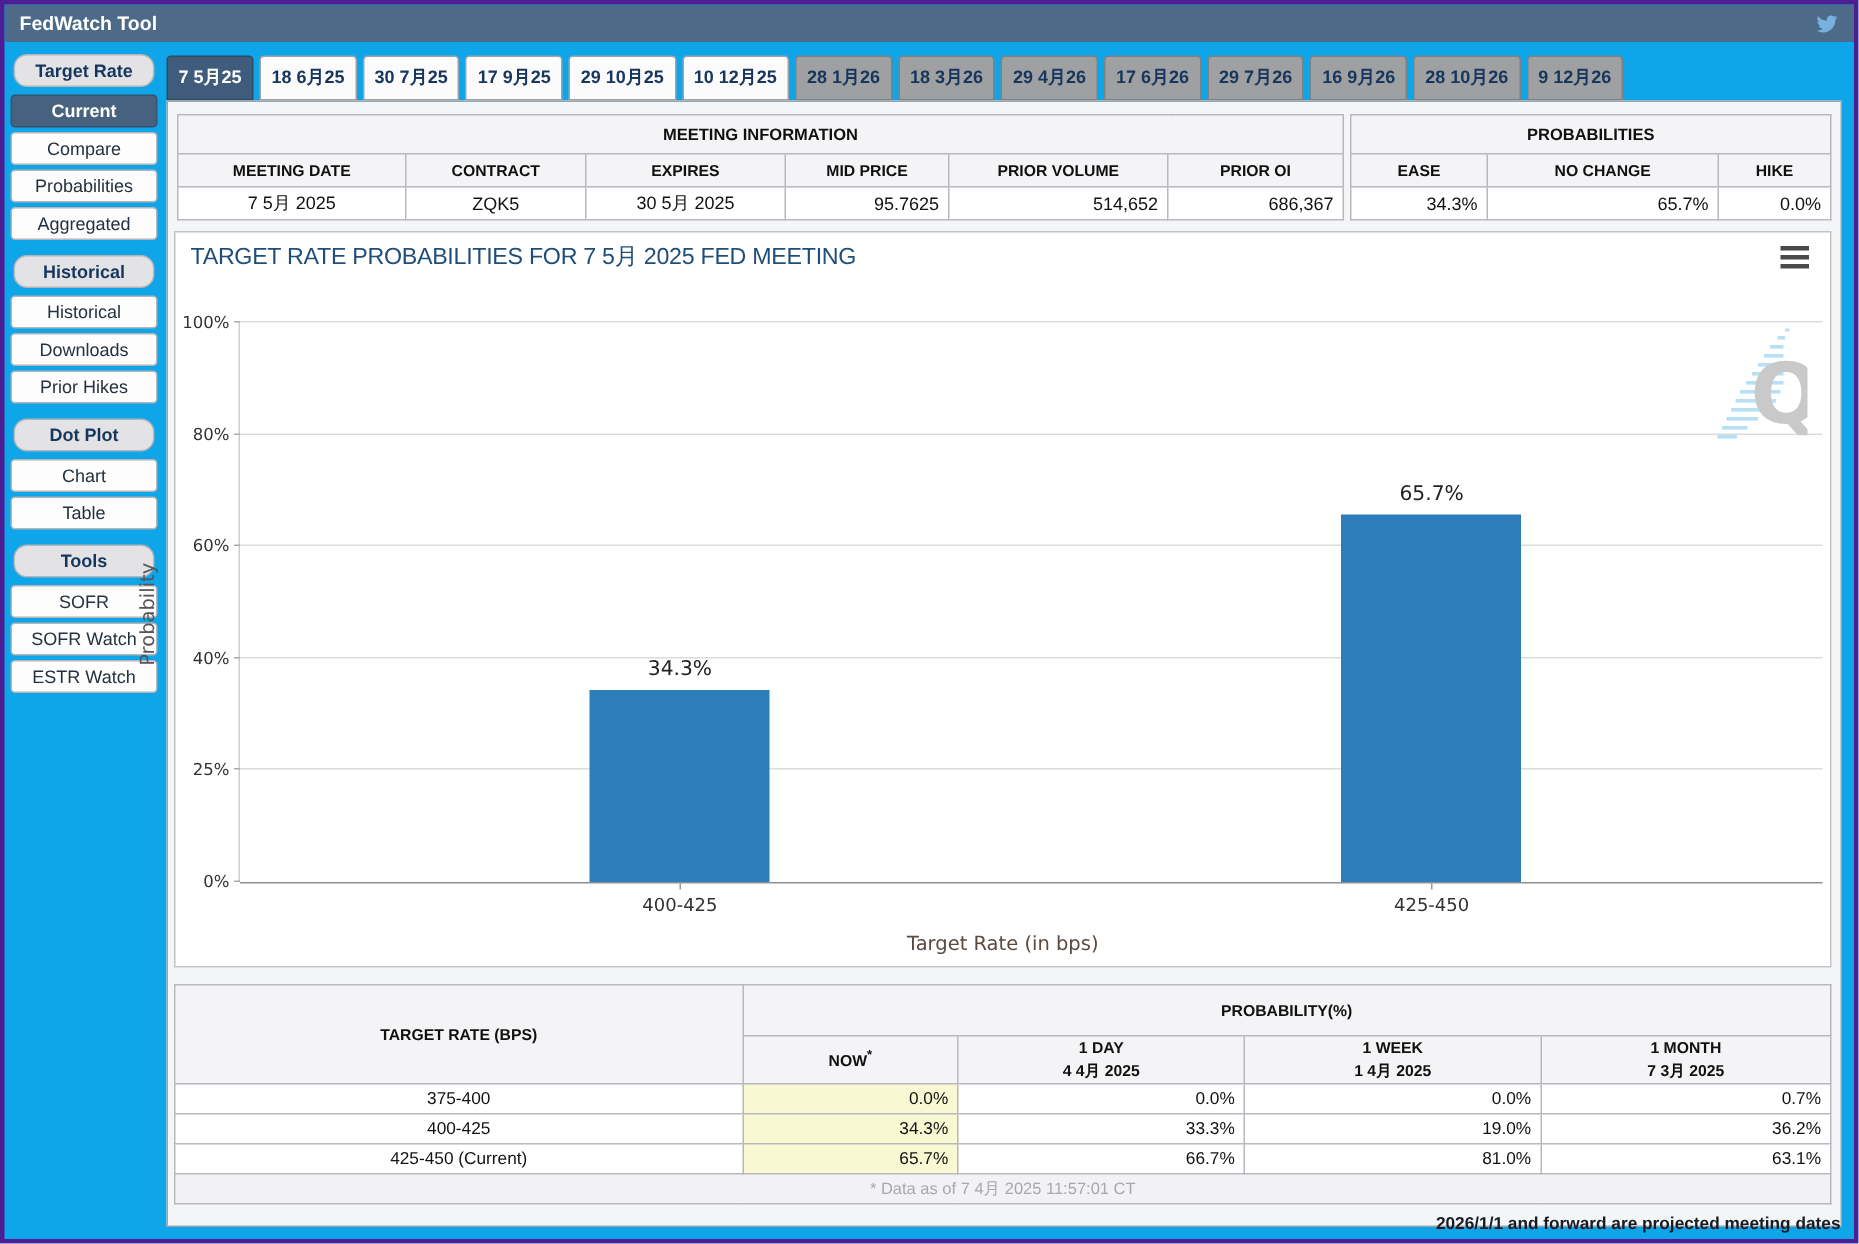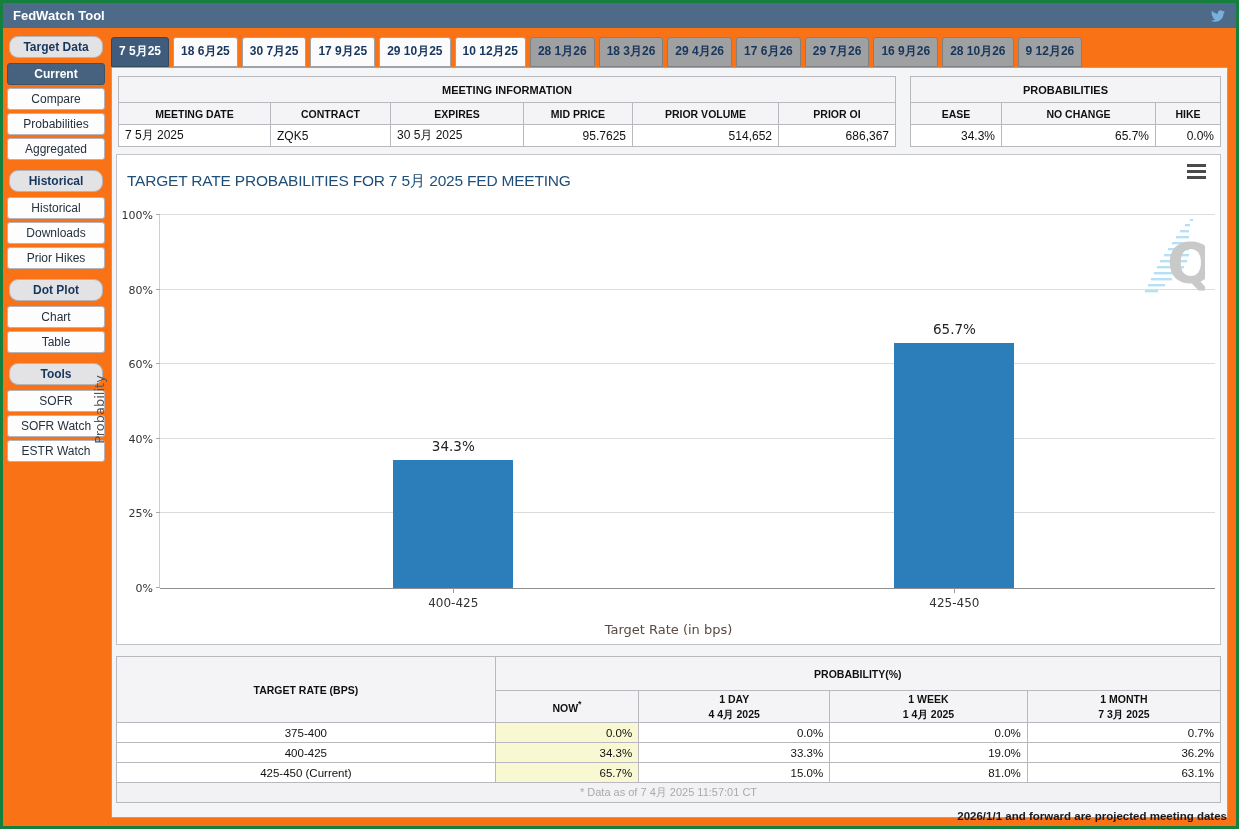--- a/index.html
+++ b/index.html
@@ -1,20 +1,20 @@
 <!DOCTYPE html>
 <html><head>
 <meta charset="utf-8">
 <style>
   * { box-sizing: border-box; margin: 0; padding: 0; }
   html,body { background:#dfe1e4; }
   body { font-family:"Liberation Sans", sans-serif; }
   .frame {
     position:relative; width:1239px; height:829px;
-    border:3px solid #15803d; background:#f97316; overflow:hidden;
+    border:3px solid #4c1d95; background:#0ea5e9; overflow:hidden;
   }
   
   .titlebar {
     height:25px; background:#4e6a89; color:#fff;
     display:flex; align-items:center; padding:0 10px;
     font-size:13px; font-weight:bold;
   }
   .titlebar .spacer { flex:1; }
   .tw-icon { width:16px; height:14px; cursor:pointer; }
   
@@ -44,44 +44,44 @@
     border-radius:3px 3px 0 0; white-space:nowrap; cursor:pointer;
   }
   .tab.selected { background:#3f5c7c; border-color:#32495f; color:#fff; }
   .tab.far { background:#9fa0a2; border-color:#7e8084; color:#17365d; }
   
   .content {
     position:absolute; left:108px; top:64px; right:8px; bottom:8px;
     background:#f4f5f6; border:1px solid #a0a4a9;
   }
   
-  .top-tables { display:flex; margin:8px 6px 0 6px; gap:14px; }
+  .top-tables { display:flex; margin:8px 6px 0 6px; gap:4px; }
   table { border-collapse:collapse; }
   .itable { background:#fff; }
   .itable th, .itable td { border:1px solid #b8b8be; }
   .itable .ttl {
     background:#f4f4f6; font-size:11px; font-weight:bold; color:#101010;
     text-align:center; height:26px;
   }
   .itable .colh {
     background:#f4f4f6; font-size:10.5px; font-weight:bold; color:#101010;
     text-align:center; height:22px; padding:0 5px;
   }
   .itable .val { font-size:12px; color:#111; height:22px; padding:0 6px; }
-  .val.c { text-align:left; }
+  .val.c { text-align:center; }
   .val.r { text-align:right; }
   .meeting-table { width:778px; }
   .prob-table { flex:1; }
   
   .chart-panel {
     position:absolute; left:4px; right:6px; top:86px; height:491px;
     background:#fff; border:1px solid #c3c3c8;
   }
   .chart-title {
-    position:absolute; left:10px; top:16px;
+    position:absolute; left:10px; top:6px;
     color:#1f4e79; font-size:15.5px; letter-spacing:-0.2px;
   }
   .chart-subtitle {
     position:absolute; left:0; right:0; top:28px; text-align:center;
     color:#17365d; font-size:12.5px;
   }
   .menu-icon { position:absolute; right:14px; top:9px; width:19px; cursor:pointer; }
   .menu-icon div { height:3px; background:#4a4a4a; margin-bottom:3px; }
   .plot {
     position:absolute; left:42px; right:5px; top:60px; bottom:56px;
@@ -152,21 +152,21 @@
 
   <div class="titlebar">
     <span>FedWatch Tool</span>
     <span class="spacer"></span>
     <svg class="tw-icon" viewBox="0 0 24 24">
       <path fill="#79b1dd" d="M23.954 4.569c-.885.389-1.83.654-2.825.775 1.014-.611 1.794-1.574 2.163-2.723-.951.555-2.005.959-3.127 1.184-.896-.959-2.173-1.559-3.591-1.559-2.717 0-4.92 2.203-4.92 4.917 0 .39.045.765.127 1.124-4.09-.205-7.715-2.169-10.141-5.138-.427.722-.666 1.561-.666 2.475 0 1.71.87 3.213 2.188 4.096-.807-.026-1.566-.248-2.228-.616v.061c0 2.385 1.693 4.374 3.946 4.827-.413.111-.849.171-1.296.171-.314 0-.615-.03-.916-.086.631 1.953 2.445 3.377 4.604 3.417-1.68 1.319-3.809 2.105-6.102 2.105-.39 0-.779-.023-1.17-.067 2.189 1.394 4.768 2.209 7.557 2.209 9.054 0 13.999-7.496 13.999-13.986 0-.209 0-.42-.015-.63.961-.689 1.8-1.56 2.46-2.548z"></path>
     </svg>
   </div>
 
   <div class="sidebar">
-    <div class="side-header first">Target Data</div>
+    <div class="side-header first">Target Rate</div>
     <div class="side-item selected">Current</div>
     <div class="side-item">Compare</div>
     <div class="side-item">Probabilities</div>
     <div class="side-item">Aggregated</div>
 
     <div class="side-header">Historical</div>
     <div class="side-item">Historical</div>
     <div class="side-item">Downloads</div>
     <div class="side-item">Prior Hikes</div>
 
@@ -344,21 +344,21 @@
         <tr>
           <td class="rate">400-425</td>
           <td class="pv now">34.3%</td>
           <td class="pv">33.3%</td>
           <td class="pv">19.0%</td>
           <td class="pv">36.2%</td>
         </tr>
         <tr>
           <td class="rate">425-450 (Current)</td>
           <td class="pv now">65.7%</td>
-          <td class="pv">15.0%</td>
+          <td class="pv">66.7%</td>
           <td class="pv">81.0%</td>
           <td class="pv">63.1%</td>
         </tr>
         <tr>
           <td class="foot" colspan="5">* Data as of 7 4月 2025 11:57:01 CT</td>
         </tr>
       </tbody>
         </table>
     </div>
 

